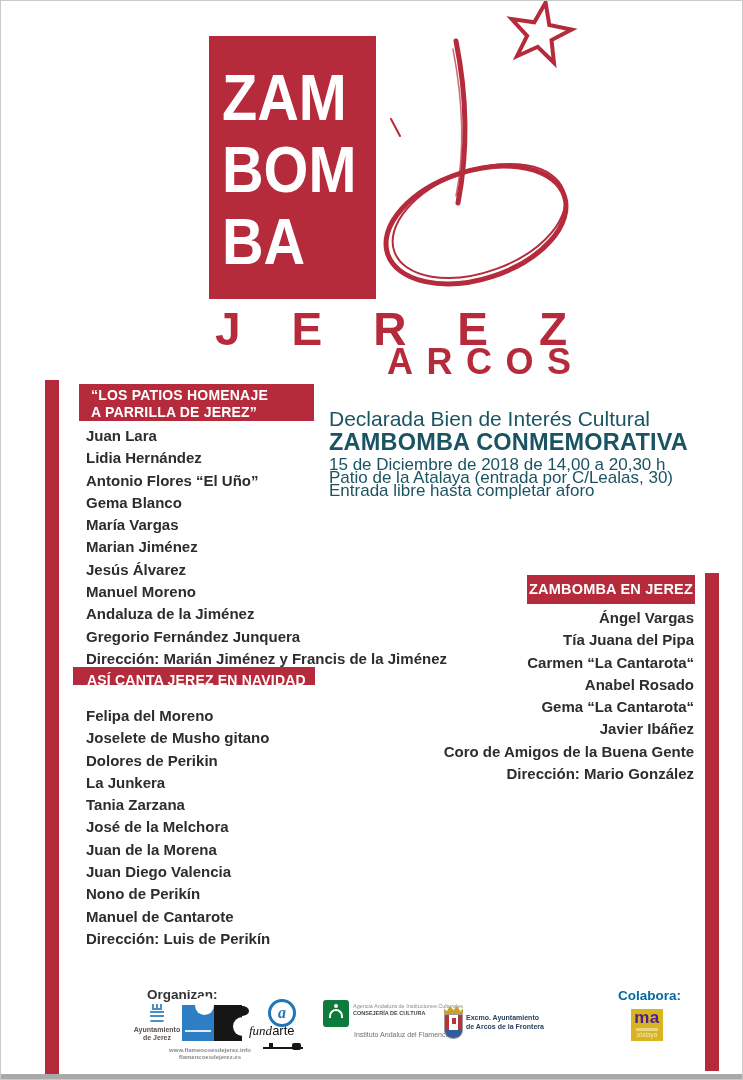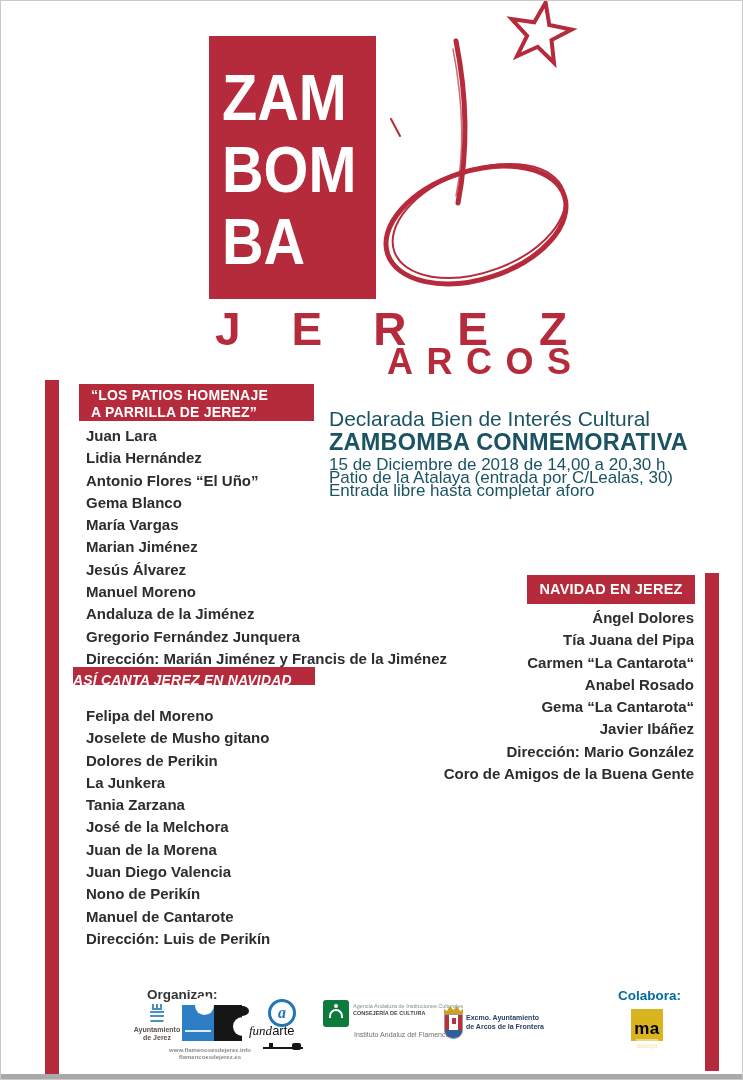--- a/index.html
+++ b/index.html
@@ -23,21 +23,21 @@
   
   .sketch{position:absolute;left:368px;top:0;width:300px;height:312px;}
 
   
   .bar-left{position:absolute;left:44px;top:379px;width:14px;height:697px;background:var(--red);}
   .bar-right{position:absolute;left:704px;top:572px;width:14px;height:498px;background:var(--red);}
 
   
   .hdr{position:absolute;background:var(--red);color:#fff;font-weight:bold;box-sizing:border-box;letter-spacing:.2px;}
   .hdr1{left:78px;top:383px;width:235px;height:37px;font-size:14px;line-height:16.5px;padding:3px 0 0 12px;}
-  .hdr2{left:72px;top:666px;width:242px;height:18px;font-size:14px;line-height:27px;font-style:italic;}
+  .hdr2{left:72px;top:666px;width:242px;height:18px;font-size:14px;line-height:27px;padding-left:14px;}
   .hdr3{left:526px;top:574px;width:168px;height:29px;font-size:14.5px;line-height:29px;text-align:center;}
 
   
   .list{position:absolute;}
   .list .name{height:22.3px;line-height:22.3px;font-size:15px;font-weight:bold;color:#2d2d2f;white-space:nowrap;}
   .list1{left:85px;top:424px;}
   .list2{left:85px;top:704px;}
   .list3{left:380px;top:606px;width:313px;text-align:right;}
 
   
@@ -91,21 +91,21 @@
   .arcos-crest{position:absolute;left:443px;top:1004px;width:19px;height:34px;}
   .arcos-crest .crown{height:9px;background:#c9a227;
     clip-path:polygon(0 100%,0 40%,15% 70%,30% 10%,50% 55%,70% 10%,85% 70%,100% 40%,100% 100%);}
   .arcos-crest .shield{position:relative;height:23px;border:1px solid #9a9a9a;border-radius:0 0 9px 9px;
     background:linear-gradient(90deg,#b8323a 0 22%,#fff 22% 78%,#b8323a 78%);overflow:hidden;}
   .arcos-crest .shield::before{content:"";position:absolute;left:7px;top:3px;width:4px;height:6px;background:#b8323a;}
   .arcos-crest .shield::after{content:"";position:absolute;left:0;right:0;bottom:0;height:8px;background:#2d5f9e;}
   .arcos-text{position:absolute;left:465px;top:1013px;font-size:7px;line-height:8.5px;font-weight:bold;color:#27415f;white-space:nowrap;}
 
   .ma-logo{position:absolute;left:630px;top:1008px;width:32px;height:32px;background:#d9b41f;text-align:center;}
-  .ma-initials{font-size:17px;line-height:18px;font-weight:bold;color:#000000;letter-spacing:.5px;margin-top:11px;}
+  .ma-initials{font-size:17px;line-height:18px;font-weight:bold;color:#4c1d95;letter-spacing:.5px;margin-top:0;}
   .ma-faint{width:22px;height:3px;background:rgba(255,255,255,.45);margin:1px auto 1px;}
   .ma-caption{font-size:6.5px;line-height:6.5px;color:#f3e6ae;}
 </style>
 </head>
 <body>
 
 <div class="page">
 
   <div class="zam-box">
     <div class="zam-text">
@@ -167,31 +167,31 @@
     </div>
 
   <div class="event">
     <div class="l1">Declarada Bien de Interés Cultural</div>
     <div class="l2">ZAMBOMBA CONMEMORATIVA</div>
     <div class="sm first">15 de Diciembre de 2018 de 14,00 a 20,30 h</div>
     <div class="sm">Patio de la Atalaya (entrada por C/Lealas, 30)</div>
     <div class="sm">Entrada libre hasta completar aforo</div>
   </div>
 
-  <div class="hdr hdr3">NAVIDAD EN JEREZ</div>
+  <div class="hdr hdr3">ZAMBOMBA EN JEREZ</div>
   <div class="list list3">
 
-  <div class="name">Ángel Dolores</div>
+  <div class="name">Ángel Vargas</div>
       <div class="name">Tía Juana del Pipa</div>
       <div class="name">Carmen “La Cantarota“</div>
       <div class="name">Anabel Rosado</div>
       <div class="name">Gema “La Cantarota“</div>
       <div class="name">Javier Ibáñez</div>
+      <div class="name">Coro de Amigos de la Buena Gente</div>
       <div class="name">Dirección: Mario González</div>
-      <div class="name">Coro de Amigos de la Buena Gente</div>
     </div>
 
   <div class="hdr hdr2">ASÍ CANTA JEREZ EN NAVIDAD</div>
   <div class="list list2">
 
   <div class="name">Felipa del Moreno</div>
       <div class="name">Joselete de Musho gitano</div>
       <div class="name">Dolores de Perikin</div>
       <div class="name">La Junkera</div>
       <div class="name">Tania Zarzana</div>

